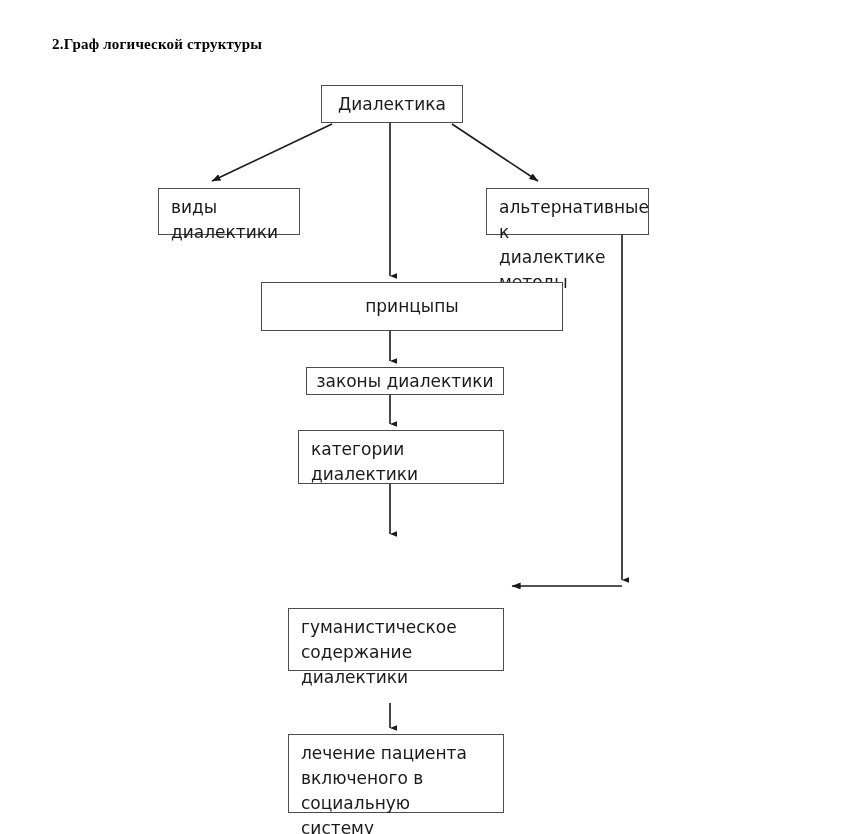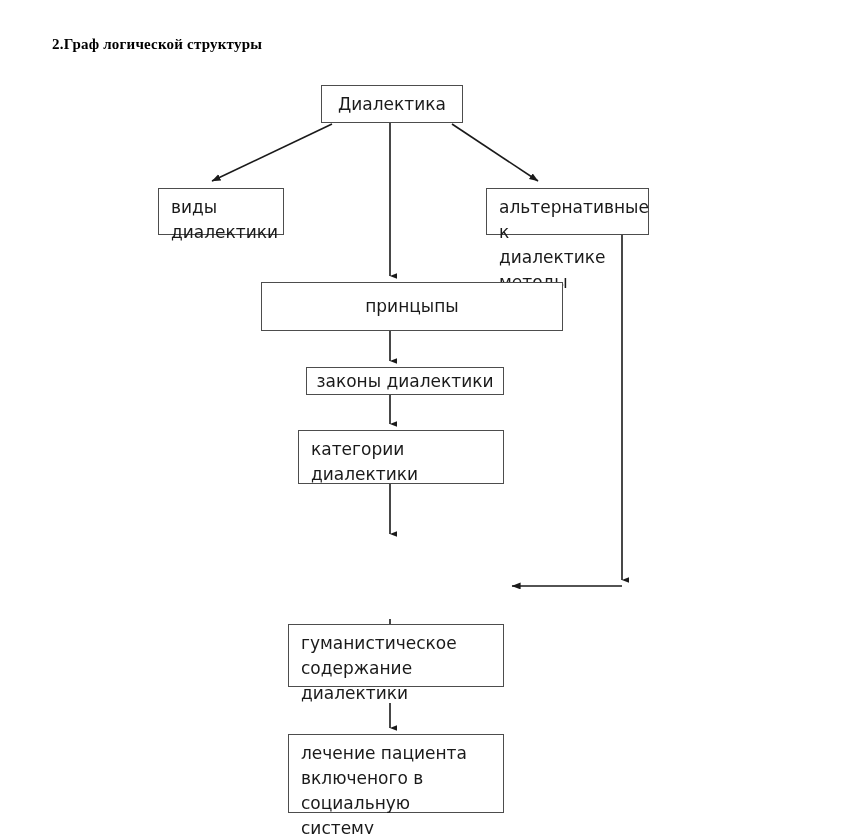--- a/index.html
+++ b/index.html
@@ -119,21 +119,21 @@
     <g>
       <line x1="622" y1="235" x2="622" y2="580" stroke="#1a1a1a" stroke-width="1.6" marker-end="url(#arrowDown)"></line>
       <line x1="622" y1="586" x2="512" y2="586" stroke="#1a1a1a" stroke-width="1.6" marker-end="url(#arrowTri)"></line>
     </g>
   </svg>
 
   <div class="node center" style="left:321px; top:85px; width:142px; height:38px;">
     <span class="txt">Диалектика</span>
   </div>
 
-  <div class="node toptext" style="left:158px; top:188px; width:126px; height:47px;">
+  <div class="node toptext" style="left:158px; top:188px; width:142px; height:47px;">
     <span class="txt">виды диалектики</span>
   </div>
 
   <div class="node toptext" style="left:486px; top:188px; width:163px; height:47px;">
     <span class="txt">альтернативные к
 диалектике методы</span>
   </div>
 
   <div class="node center" style="left:261px; top:282px; width:302px; height:49px;">
     <span class="txt">принцыпы</span>
@@ -141,21 +141,21 @@
 
   <div class="node center" style="left:306px; top:367px; width:198px; height:28px;">
     <span class="txt">законы диалектики</span>
   </div>
 
   <div class="node toptext" style="left:298px; top:430px; width:206px; height:54px;">
     <span class="txt">категории диалектики</span>
   </div>
 
 
-  <div class="node toptext" style="left:288px; top:624px; width:216px; height:63px;">
+  <div class="node toptext" style="left:288px; top:608px; width:216px; height:63px;">
     <span class="txt">гуманистическое
 содержание диалектики</span>
   </div>
 
   <div class="node toptext" style="left:288px; top:734px; width:216px; height:79px;">
     <span class="txt">лечение пациента
 включеного в социальную
 систему</span>
   </div>
 

